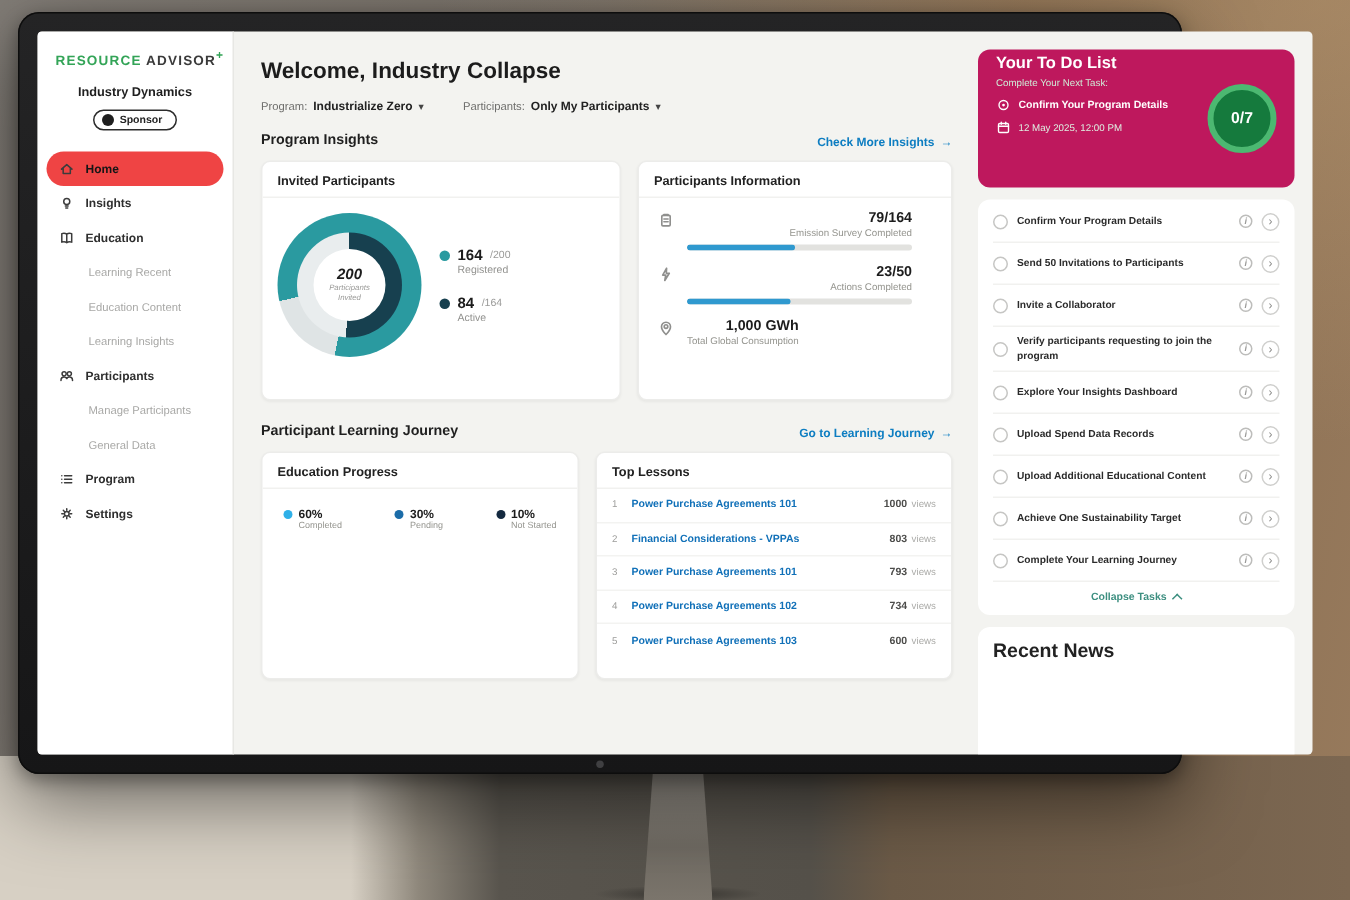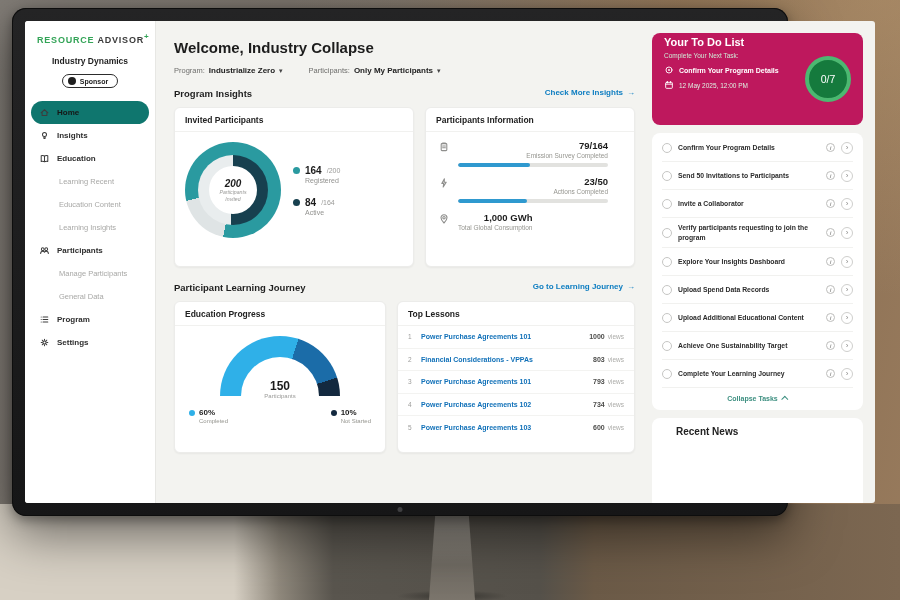--- a/index.html
+++ b/index.html
@@ -29,32 +29,32 @@
   .logo{padding-left:12px;font-size:9px;font-weight:bold;letter-spacing:0.8px;white-space:nowrap;}
   .logo .g{color:#33a457;} .logo .d{color:#3a3a3a;} .logo .p{color:#33a457;font-size:8px;vertical-align:super;}
   .org{margin-top:11px;text-align:center;font-size:8.5px;font-weight:bold;color:#1f1f1f;}
   .badge-wrap{text-align:center;margin-top:5px;}
   .badge{display:inline-flex;align-items:center;gap:4px;border:1px solid #2c2c2c;border-radius:10px;padding:2px 9px 2px 5px;font-size:7px;font-weight:bold;color:#222;}
   .badge .bdot{width:8px;height:8px;border-radius:50%;background:#1f1f1f;}
   .nav{margin-top:12px;}
   .nav-item{display:flex;align-items:center;gap:7px;height:23px;margin:0 6px;padding-left:8px;border-radius:12px;
     font-size:8px;font-weight:bold;color:#2e2e2e;cursor:pointer;}
   .nav-item.lvl1{padding-left:28px;font-weight:normal;color:#a8a8a6;font-size:7.5px;}
-  .nav-item.active{background:#0f766e;color:#161616;}
+  .nav-item.active{background:#ef4444;color:#161616;}
   .nicon{width:11px;height:11px;stroke:#3c3c3c;fill:none;stroke-width:1.1;stroke-linecap:round;stroke-linejoin:round;flex:none;}
 
   
   .main{flex:1;padding:12px 14px 0 18px;min-width:0;}
   .welcome{font-size:15px;font-weight:bold;color:#1c1c1c;margin:6px 0 10px;}
   .filters{display:flex;gap:26px;align-items:center;margin-bottom:13px;}
   .filter{display:flex;align-items:center;gap:4px;cursor:pointer;}
   .flabel{font-size:7.5px;color:#6e6e6c;}
   .fvalue{font-size:8px;font-weight:bold;color:#222;}
   .dd{font-size:7px;color:#444;}
-  .sect{display:flex;justify-content:space-between;align-items:flex-start;margin-bottom:8px;}
+  .sect{display:flex;justify-content:space-between;align-items:flex-end;margin-bottom:8px;}
   .sect-title{font-size:9.5px;font-weight:bold;color:#1f1f1f;}
   .sect-link{font-size:8px;font-weight:bold;color:#0d7dc1;display:flex;align-items:center;gap:4px;cursor:pointer;}
   .cards{display:flex;gap:11px;margin-bottom:15px;}
   .card{background:#fff;border:1px solid #ececea;border-radius:6px;box-shadow:0 1px 2px rgba(0,0,0,0.05);overflow:hidden;}
   .card-title{padding:7px 10px 6px;font-size:8.5px;font-weight:bold;color:#222;border-bottom:1px solid #f1f1ef;}
 
   
   .card-invited{width:240px;height:160px;flex:none;}
   .inv-body{display:flex;align-items:center;gap:12px;padding:10px 10px;}
   .donut{width:96px;height:96px;border-radius:50%;display:flex;align-items:center;justify-content:center;flex:none;font-style:italic;}
@@ -107,35 +107,35 @@
   
   .right{width:226px;flex:none;padding:12px 12px 0 3px;display:flex;flex-direction:column;height:100%;}
   .gcard{position:relative;background:#be185d;border-radius:8px;padding:3px 70px 10px 12px;color:#fff;flex:none;min-height:92px;}
   .gc-title{font-size:11px;font-weight:bold;}
   .gc-sub{font-size:6.5px;color:#cfe9d6;margin-top:4px;}
   .gc-task{display:flex;align-items:center;gap:5px;margin-top:6px;font-size:7px;font-weight:bold;}
   .gc-time{display:flex;align-items:center;gap:5px;margin-top:5px;font-size:6.5px;color:#dff0e2;}
   .gicon{width:10px;height:10px;stroke:#fff;fill:none;stroke-width:1.1;stroke-linecap:round;stroke-linejoin:round;flex:none;}
   .gring{position:absolute;right:12px;top:50%;transform:translateY(-50%);width:46px;height:46px;border-radius:50%;
     border:4.5px solid #4cb871;background:#157a3d;display:flex;align-items:center;justify-content:center;
-    font-size:10.5px;font-weight:normal;color:#fff;}
+    font-size:10.5px;font-weight:bold;color:#fff;}
 
   .tcard{background:#fff;border-radius:8px;margin-top:8px;padding:1px 10px 2px;flex:none;}
   .task{display:flex;align-items:center;gap:6px;padding:5px 0;min-height:28px;border-bottom:1px solid #f1f1ef;cursor:pointer;}
   .chk{width:10px;height:10px;border:1.2px solid #c6c6c4;border-radius:50%;flex:none;}
   .t-label{flex:1;font-size:6.8px;font-weight:bold;color:#2b2b2b;line-height:1.4;padding-right:2px;}
   .info-ic{width:9px;height:9px;border:1px solid #bdbdbb;border-radius:50%;display:flex;align-items:center;justify-content:center;
     font-size:6px;color:#9a9a98;font-style:italic;font-weight:bold;flex:none;}
   .chev{width:12px;height:12px;border:1px solid #cfcfcd;border-radius:50%;display:flex;align-items:center;justify-content:center;
     font-size:8px;color:#8b8b89;line-height:1;flex:none;}
   .collapse{display:flex;align-items:center;justify-content:center;gap:5px;padding:7px 0 6px;font-size:7px;font-weight:bold;color:#3d8f80;cursor:pointer;}
   .caret-up{width:5px;height:5px;border-left:1.4px solid currentColor;border-top:1.4px solid currentColor;transform:rotate(45deg) translateY(1px);display:inline-block;}
 
   .news{background:#fff;border-radius:8px 8px 0 0;margin-top:8px;padding:8px 10px;flex:1;}
-  .news-title{font-size:10px;font-weight:bold;color:#222;margin-left:14px;}
+  .news-title{font-size:13px;font-weight:bold;color:#222;}
 </style>
 </head>
 <body>
 
 <div class="stage">
   <div class="bg-bottom"></div>
   <div class="stand-shadow"></div>
   <div class="stand"></div>
 
   <div class="monitor">
@@ -318,28 +318,20 @@
           <span class="sect-link">
             <span>Go to Learning Journey</span>
             <span>→</span>
           </span>
         </div>
 
         <div class="cards">
 
           <div class="card card-edu">
             <div class="card-title">Education Progress</div>
-            <div class="gauge-wrap">
-              <div class="gauge-arc" style="background: conic-gradient(from 270deg, rgb(47, 176, 232) 0%, rgb(47, 176, 232) 30%, rgb(27, 108, 168) 30%, rgb(27, 108, 168) 45%, rgb(19, 41, 63) 45%, rgb(19, 41, 63) 50%, transparent 50%, transparent 100%);"></div>
-              <div class="gauge-hole"></div>
-              <div class="gauge-text">
-                <div class="gt-val">150</div>
-                <div class="gt-lab">Participants</div>
-              </div>
-            </div>
             <div class="edu-legend">
               <div class="el-item">
                 <div class="el-top">
                     <span class="el-dot" style="background: rgb(47, 176, 232);"></span>
                     <span class="el-val">60%</span>
                   </div>
                 <div class="el-lab">Completed</div>
               </div>
               <div class="el-item">
                 <div class="el-top">

